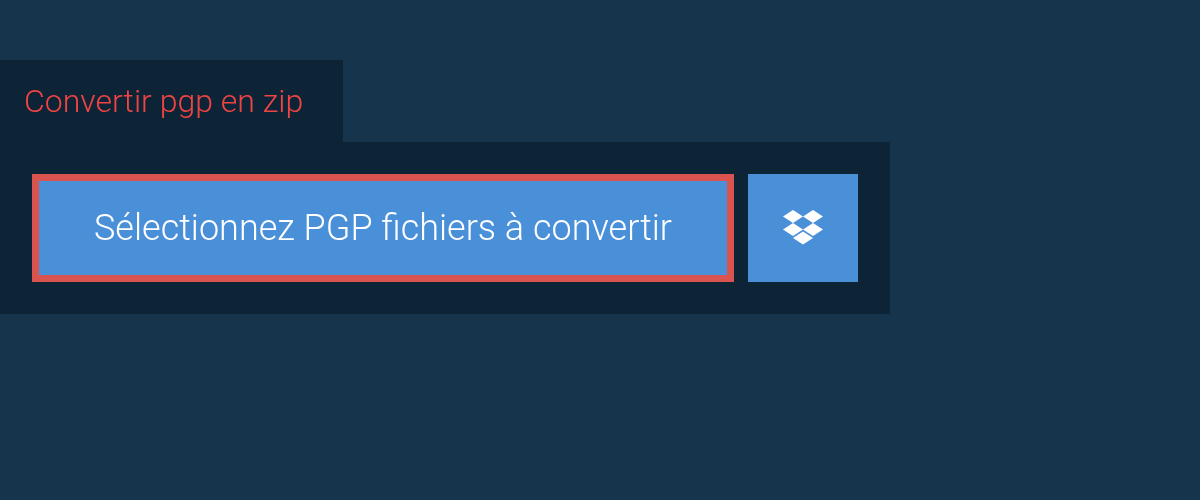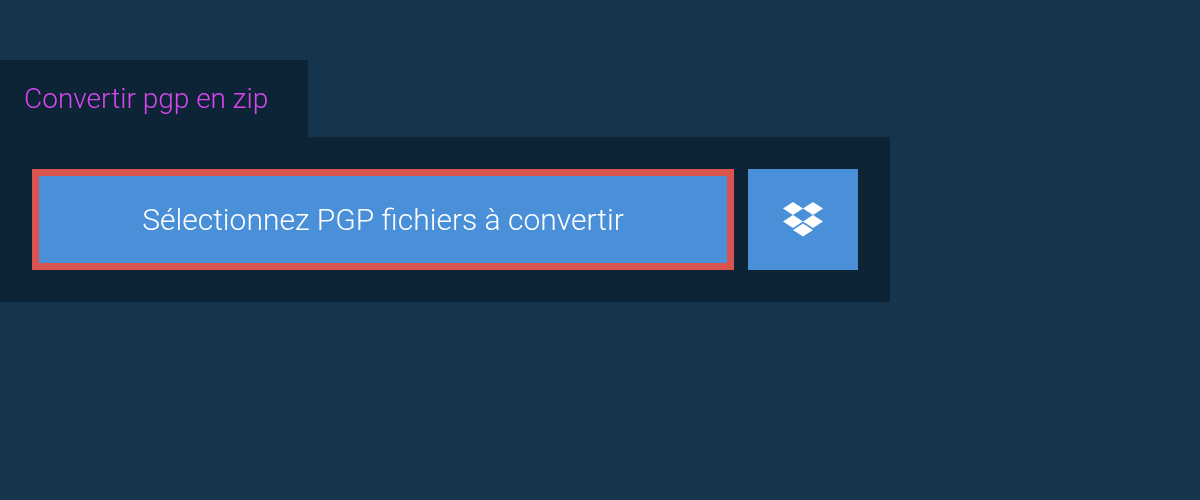--- a/index.html
+++ b/index.html
@@ -11,41 +11,41 @@
       background: #16354d;
       font-family: -apple-system, BlinkMacSystemFont, "Segoe UI", Roboto, Helvetica, Arial, sans-serif;
       width: 1200px;
       height: 500px;
     }
     .tab-container {
       padding-top: 60px;
     }
     .tab {
       background: #0d2336;
-      color: #d946ef;
-      font-size: 28px;
+      color: #ef4444;
+      font-size: 32px;
       font-weight: 300;
       padding: 22px 40px 22px 24px;
       display: inline-block;
     }
     .panel {
       background: #0d2336;
       padding: 32px 32px 32px 32px;
       width: 890px;
     }
     .button-row {
       display: flex;
       gap: 14px;
       align-items: stretch;
     }
     .select-file-button {
       background: #4a90d9;
       border: 7px solid #d9534f;
       color: #ffffff;
-      font-size: 30px;
+      font-size: 36px;
       font-weight: 300;
       padding: 26px 40px;
       cursor: pointer;
       text-align: center;
       flex: 1;
       display: flex;
       align-items: center;
       justify-content: center;
     }
     .dropbox-button {

